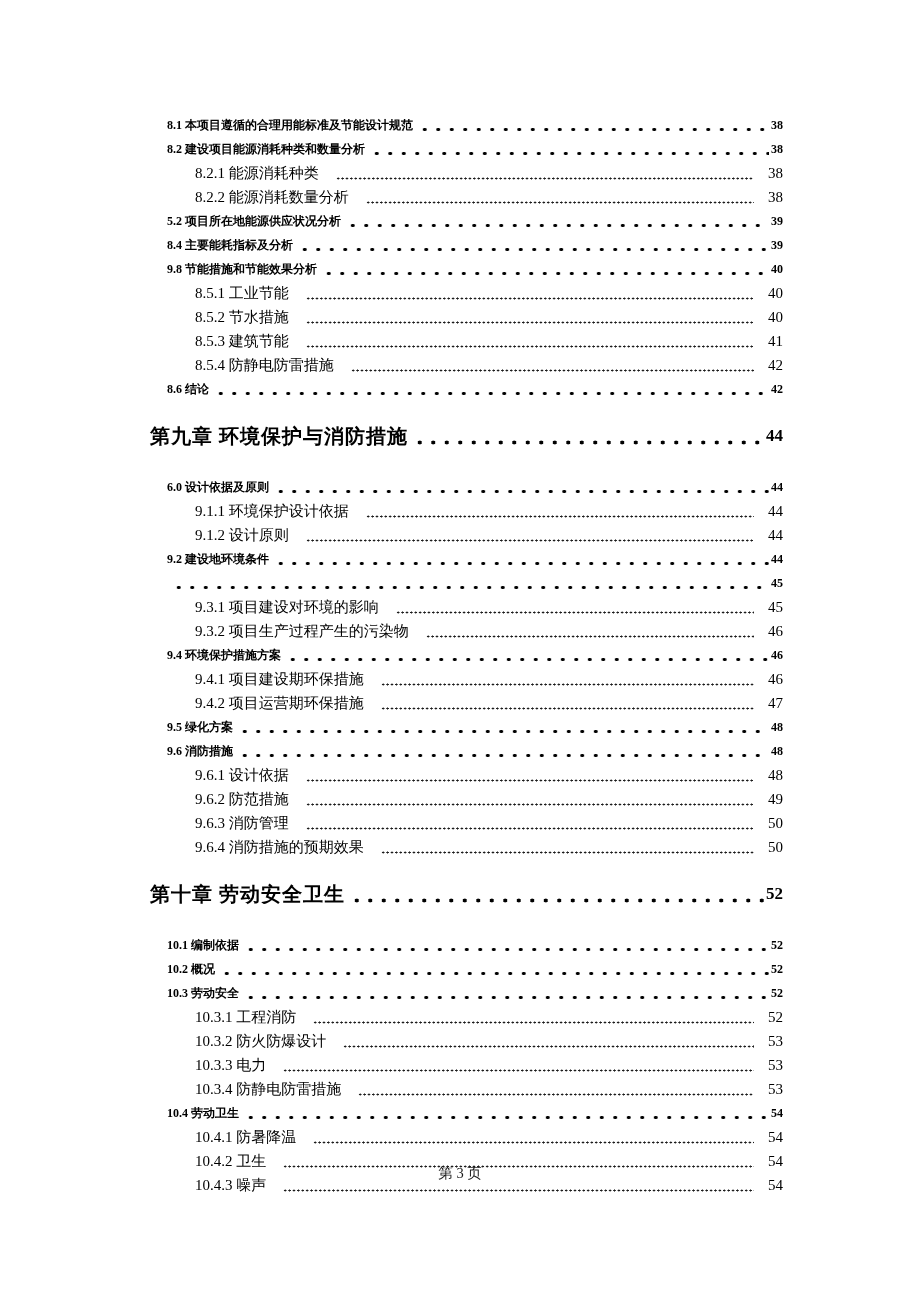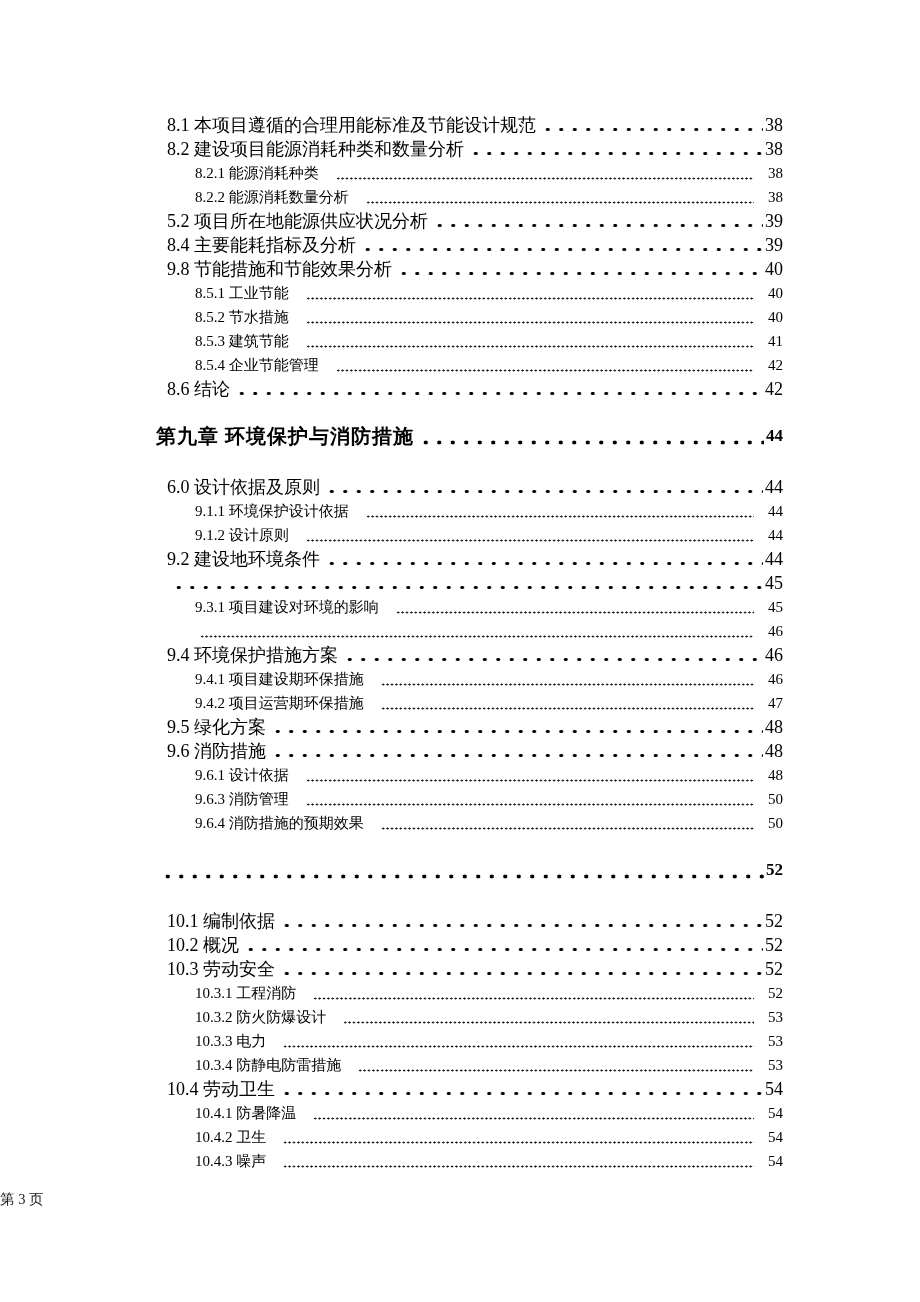--- a/index.html
+++ b/index.html
@@ -45,47 +45,47 @@
     line-height: 24px;
   }
   
   .row.sub { padding-left: 52px; font-size: 15px; gap: 12px; }
   .row.sub .leader {
     background-image: radial-gradient(circle, #1c1c1c 0.9px, transparent 1.15px);
     background-size: 4.4px 3px;
     background-position: left calc(100% - 5px);
   }
   
-  .row.section { padding-left: 24px; font-weight: normal; font-size: 18px; }
+  .row.section { padding-left: 24px; font-weight: bold; font-size: 12px; }
   .row.section .leader {
     background-image: radial-gradient(circle, #000 1.6px, transparent 1.85px);
     background-size: 13.5px 4.5px;
     background-position: left calc(100% - 6px);
   }
   
   .row.chapter {
     height: 30px;
-    margin: 20px 0 24px 13px;
+    margin: 20px 0 24px 7px;
     font-weight: bold;
     font-size: 20px;
   }
   .row.chapter .label { line-height: 30px; letter-spacing: 1px; }
   .row.chapter .leader {
     height: 30px;
     background-image: radial-gradient(circle, #000 1.7px, transparent 1.95px);
     background-size: 13.5px 4.5px;
     background-position: left calc(100% - 7px);
   }
   .row.chapter .pagenum { line-height: 30px; font-size: 17px; }
   .footer {
     position: absolute;
-    top: 1190px;
+    top: 1164px;
     left: 0;
     width: 920px;
-    text-align: left;
+    text-align: center;
     font-size: 14.5px;
     color: #1a1a1a;
   }
 </style>
 </head>
 <body>
 
 <div class="page">
 
   <main class="toc" id="toc">
@@ -133,21 +133,21 @@
       <span class="label">8.5.2 节水措施</span>
       <span class="leader"></span>
       <span class="pagenum">40</span>
     </div>
       <div class="row sub">
       <span class="label">8.5.3 建筑节能</span>
       <span class="leader"></span>
       <span class="pagenum">41</span>
     </div>
       <div class="row sub">
-      <span class="label">8.5.4 企业节能管理</span>
+      <span class="label">8.5.4 防静电防雷措施</span>
       <span class="leader"></span>
       <span class="pagenum">42</span>
     </div>
       <div class="row section">
       <span class="label">8.6 结论</span>
       <span class="leader"></span>
       <span class="pagenum">42</span>
     </div>
       <div class="row chapter">
       <span class="label">第九章 环境保护与消防措施</span>
@@ -177,20 +177,21 @@
       <div class="row section">
       <span class="leader"></span>
       <span class="pagenum">45</span>
     </div>
       <div class="row sub">
       <span class="label">9.3.1 项目建设对环境的影响</span>
       <span class="leader"></span>
       <span class="pagenum">45</span>
     </div>
       <div class="row sub">
+      <span class="label">9.3.2 项目生产过程产生的污染物</span>
       <span class="leader"></span>
       <span class="pagenum">46</span>
     </div>
       <div class="row section">
       <span class="label">9.4 环境保护措施方案</span>
       <span class="leader"></span>
       <span class="pagenum">46</span>
     </div>
       <div class="row sub">
       <span class="label">9.4.1 项目建设期环保措施</span>
@@ -211,30 +212,36 @@
       <span class="label">9.6 消防措施</span>
       <span class="leader"></span>
       <span class="pagenum">48</span>
     </div>
       <div class="row sub">
       <span class="label">9.6.1 设计依据</span>
       <span class="leader"></span>
       <span class="pagenum">48</span>
     </div>
       <div class="row sub">
+      <span class="label">9.6.2 防范措施</span>
+      <span class="leader"></span>
+      <span class="pagenum">49</span>
+    </div>
+      <div class="row sub">
       <span class="label">9.6.3 消防管理</span>
       <span class="leader"></span>
       <span class="pagenum">50</span>
     </div>
       <div class="row sub">
       <span class="label">9.6.4 消防措施的预期效果</span>
       <span class="leader"></span>
       <span class="pagenum">50</span>
     </div>
       <div class="row chapter">
+      <span class="label">第十章 劳动安全卫生</span>
       <span class="leader"></span>
       <span class="pagenum">52</span>
     </div>
       <div class="row section">
       <span class="label">10.1 编制依据</span>
       <span class="leader"></span>
       <span class="pagenum">52</span>
     </div>
       <div class="row section">
       <span class="label">10.2 概况</span>

